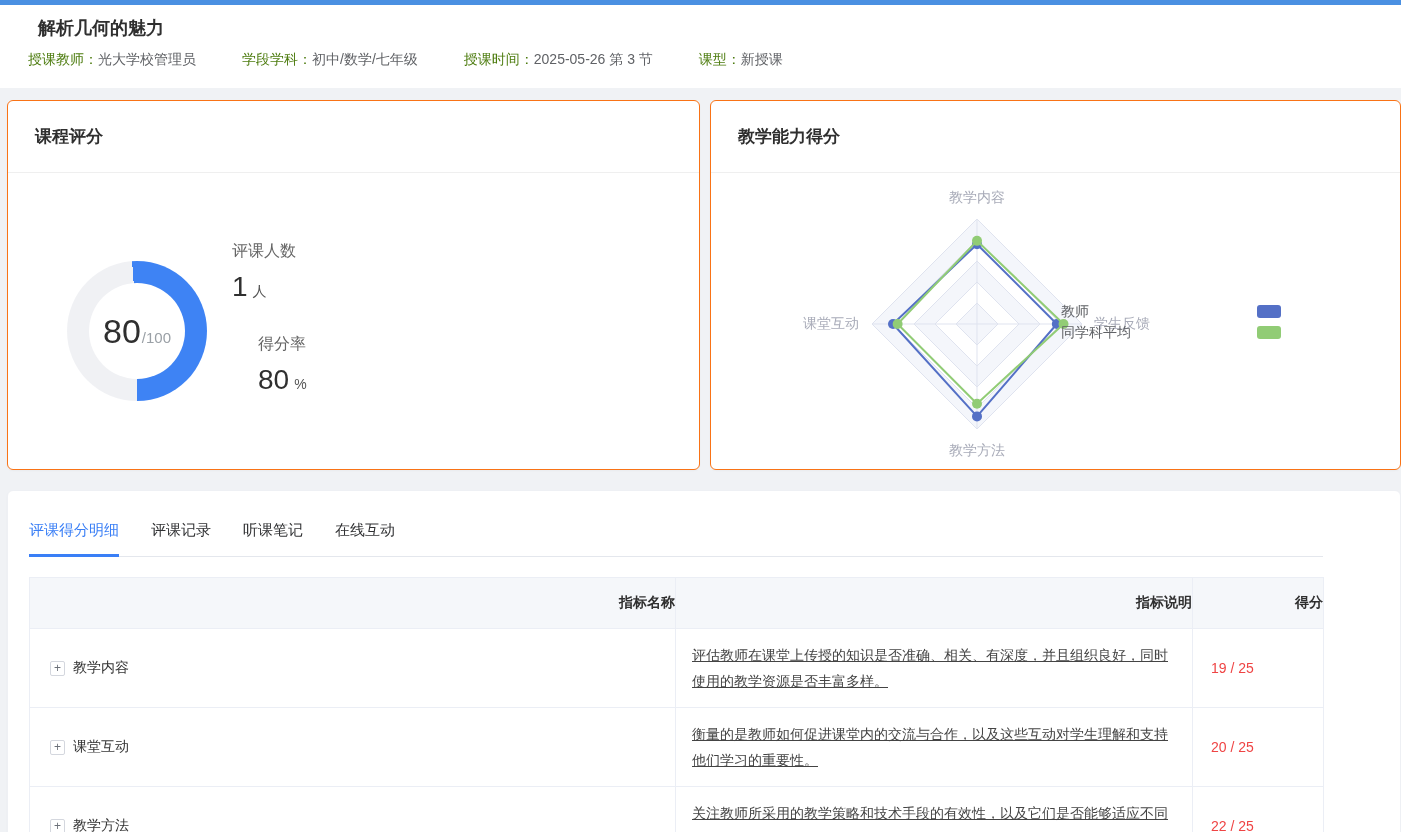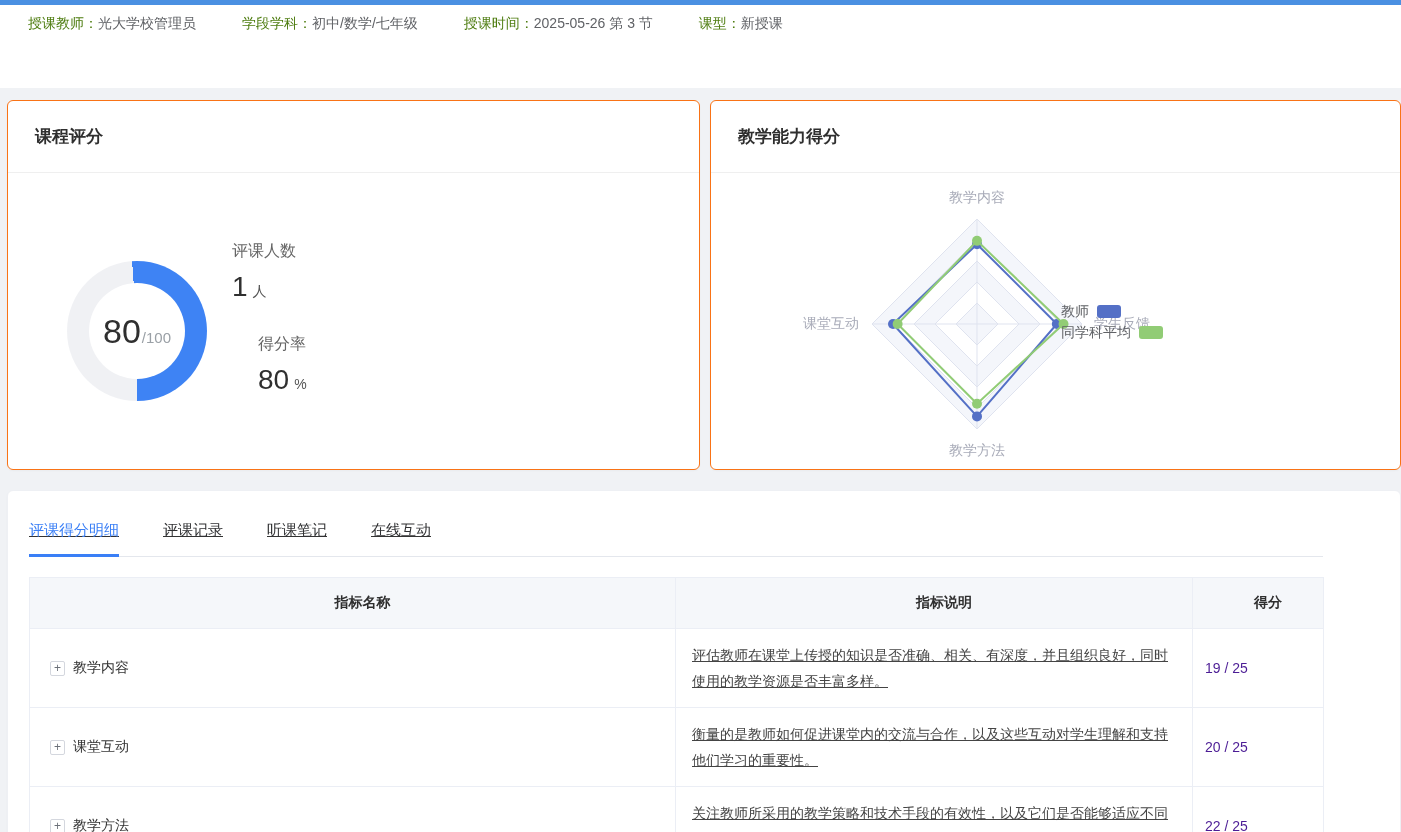--- a/index.html
+++ b/index.html
@@ -39,52 +39,53 @@
   .stat-label { font-size:16px; color:#666; }
   .stat-value { font-size:28px; color:#2f2f2f; line-height:34px; margin-top:8px; }
   .stat-unit { font-size:14px; color:#555; margin-left:5px; }
   .stat-block + .stat-block { margin-top:26px;margin-left:26px; }
 
   
   .radar-card { flex:1; height:370px; position:relative; overflow:hidden; }
   .radar-svg { position:absolute; left:0; top:0; }
   .radar-label { position:absolute; font-size:14px; color:#a8abb8; white-space:nowrap; }
   .legend { position:absolute; top:202px; left:350px; width:220px; }
-  .legend-item { display:flex; justify-content:flex-start; align-items:center; height:17px; margin-bottom:4px; cursor:pointer; }
+  .legend-item { display:flex; justify-content:space-between; align-items:center; height:17px; margin-bottom:4px; cursor:pointer; }
   .legend-text { font-size:14px; color:#606266; margin-right:8px; }
   .legend-swatch { width:24px; height:13px; border-radius:3px; }
 
   
   .bottom-card { margin-left:7px; margin-top:20px; width:1394px; height:400px;
                  background:#fff; border:1px solid #eef0f4; border-radius:6px 6px 0 0;
                  box-shadow:0 1px 2px rgba(0,0,0,0.03); padding:30px 0 0 21px; }
-  .tabs { display:flex; gap:44px; border-bottom:1px solid #e4e7ed; width:1294px;text-decoration:underline; }
+  .tabs { display:flex; gap:32px; border-bottom:1px solid #e4e7ed; width:1294px; }
   .tab { font-size:15px; color:#303133; padding-bottom:14px; cursor:pointer; border-bottom:3px solid transparent; margin-bottom:-1px; }
   .tab.active { color:#3a7ff6; font-weight:500; border-bottom-color:#3a7ff6; }
 
   table.indicator-table { border-collapse:collapse; width:1294px; margin-top:20px;
                           font-size:14px; table-layout:fixed; }
   .indicator-table th, .indicator-table td { border:1px solid #ebeef5; }
-  .indicator-table th { background:#f5f7fa; height:51px; text-align:center;
+  .indicator-table th { background:#f5f7fa; height:51px; text-align:right;
                         padding:0 0 0 20px; color:#2f2f2f; font-weight:700; }
   .indicator-table td { height:78px; vertical-align:middle; }
   .cell-name { padding-left:20px; display:flex; align-items:center; height:78px; }
   .expand-box { width:15px; height:15px; border:1px solid #d4d7de; border-radius:2px;
                 color:#6b7078; font-size:12px; line-height:13px; text-align:center;
                 margin-right:8px; background:#fff; cursor:pointer; flex:0 0 auto; }
   .name-text { color:#333; }
   .cell-desc { padding:12px 24px 12px 16px; line-height:26px; color:#444;text-decoration:underline; }
-  .cell-score { padding-left:12px; color:#4c1d95; }
+  .cell-score { padding-left:18px; color:#ef4444; }
 </style>
 </head>
 <body>
 
 <div class="topbar"></div>
 
 <div class="page-header">
+  <div class="page-title">解析几何的魅力</div>
   <div class="meta-row">
       <span class="meta-item"><span class="lbl">授课教师：</span><span>光大学校管理员</span></span>
       <span class="meta-item"><span class="lbl">学段学科：</span><span>初中/数学/七年级</span></span>
       <span class="meta-item"><span class="lbl">授课时间：</span><span>2025-05-26 第 3 节</span></span>
       <span class="meta-item"><span class="lbl">课型：</span><span>新授课</span></span>
     </div>
 </div>
 
 <div class="main">
   <div class="cards-row">

